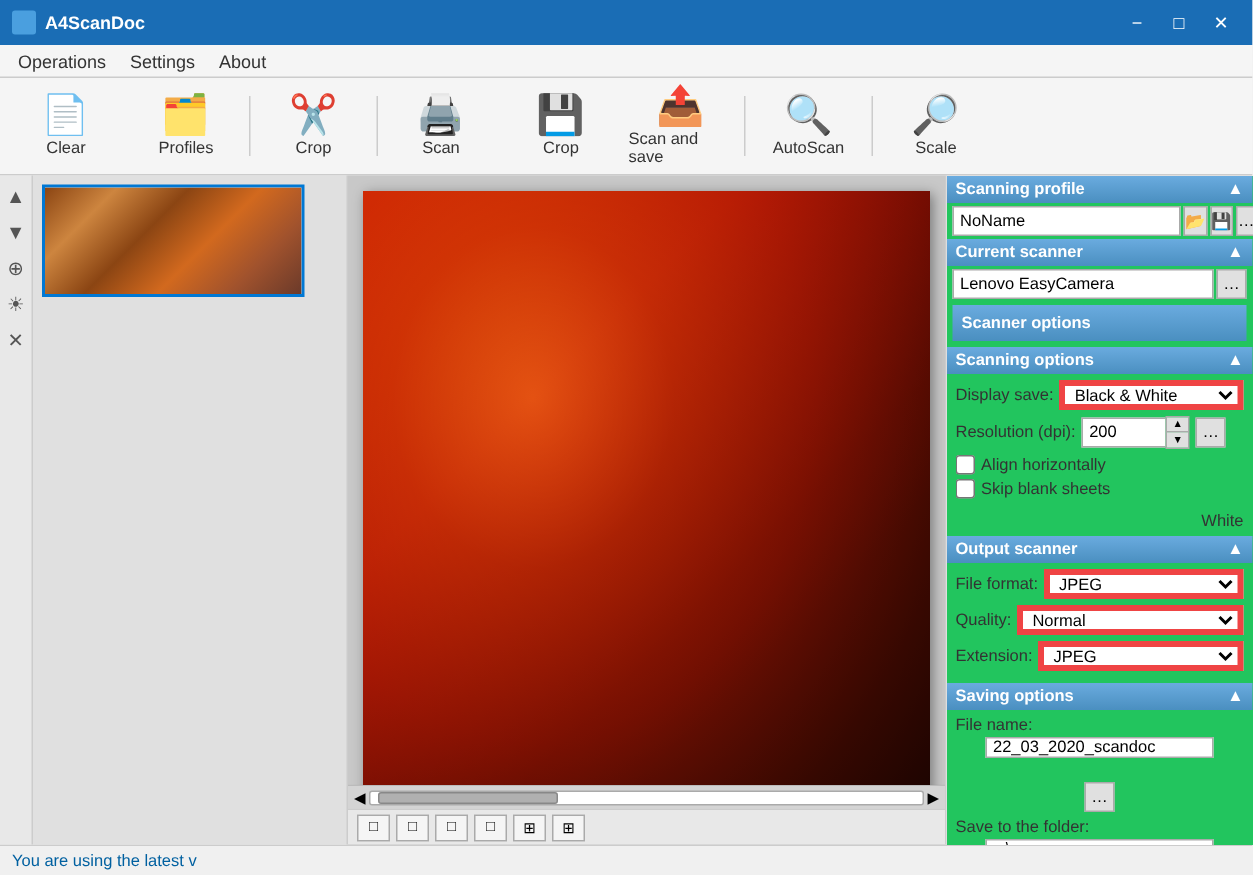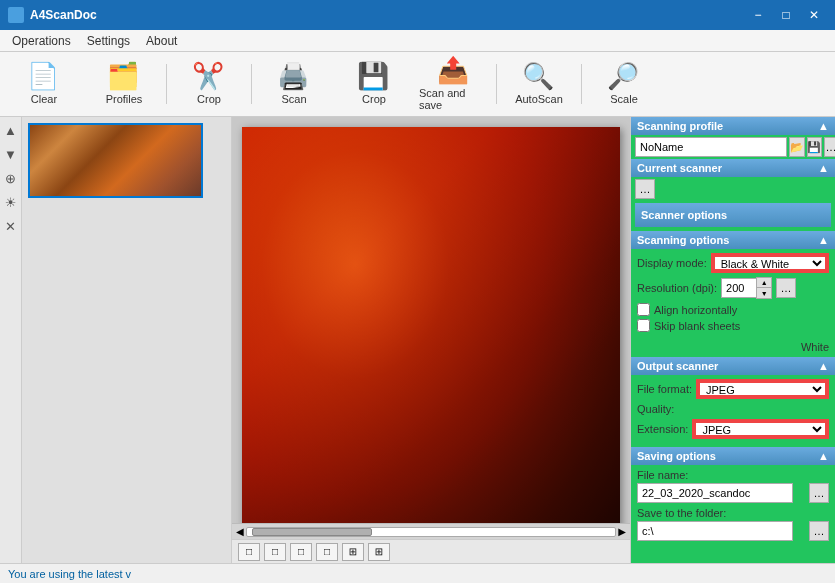--- a/index.html
+++ b/index.html
@@ -259,21 +259,21 @@
     }
     .checkbox-row input { cursor: pointer; }
     .checkbox-label { font-size: 11px; color: #333; }
 
     .spinner-container {
       display: flex;
       align-items: center;
       gap: 0;
     }
     .spinner-input {
-      width: 35px;
+      width: 56px;
       height: 20px;
       border: 1px solid #aaa;
       border-right: none;
       background: white;
       padding: 0 4px;
       font-size: 11px;
     }
     .spinner-btns {
       display: flex;
       flex-direction: column;
@@ -293,20 +293,21 @@
     }
     .spinner-btn:last-child { border-bottom: none; }
 
     .saving-section { padding: 4px 6px; }
     .saving-row { margin-bottom: 4px; }
     .saving-label { font-size: 11px; color: #333; margin-bottom: 2px; }
     .saving-input-row {
       display: flex;
       align-items: center;
       gap: 16px;
+      flex-direction: column;
     }
     .saving-input {
       flex: 1;
       height: 20px;
       border: 1px solid #aaa;
       background: white;
       padding: 0 4px;
       font-size: 11px;
     }
 
@@ -490,33 +491,34 @@
       <div class="icon-btn">📂</div>
       <div class="icon-btn">💾</div>
       <div class="icon-btn">…</div>
     </div>
 
     <div class="section-header">
       <span>Current scanner</span>
       <span class="section-header-icon">▲</span>
     </div>
     <div class="scanner-row">
+      <div class="scanner-label">Lenovo EasyCamera</div>
       <div class="icon-btn">…</div>
     </div>
     <div style="padding: 2px 4px 4px 4px;">
       <button class="full-btn">Scanner options</button>
     </div>
 
     <div class="section-header">
       <span>Scanning options</span>
       <span class="section-header-icon">▲</span>
     </div>
     <div class="section-body">
       <div class="display-row">
-        <span class="field-label">Display mode:</span>
+        <span class="field-label">Display save:</span>
         <select class="select-field">
           <option>Black &amp; White</option>
           <option>Grayscale</option>
           <option>Color</option>
         </select>
       </div>
       <div class="field-row">
         <span class="field-label">Resolution (dpi):</span>
         <div class="spinner-container">
           <input type="text" class="spinner-input" value="200" style="">
@@ -550,20 +552,26 @@
         <span class="field-label">File format:</span>
         <select class="select-field">
           <option>JPEG</option>
           <option>PNG</option>
           <option>TIFF</option>
           <option>PDF</option>
         </select>
       </div>
       <div class="field-row">
         <span class="field-label">Quality:</span>
+        <select class="select-field">
+          <option>Low</option>
+          <option selected="">Normal</option>
+          <option>High</option>
+          <option>Best</option>
+        </select>
       </div>
       <div class="field-row">
         <span class="field-label">Extension:</span>
         <select class="select-field">
           <option>JPEG</option>
           <option>JPG</option>
           <option>PNG</option>
           <option>TIFF</option>
         </select>
       </div>

